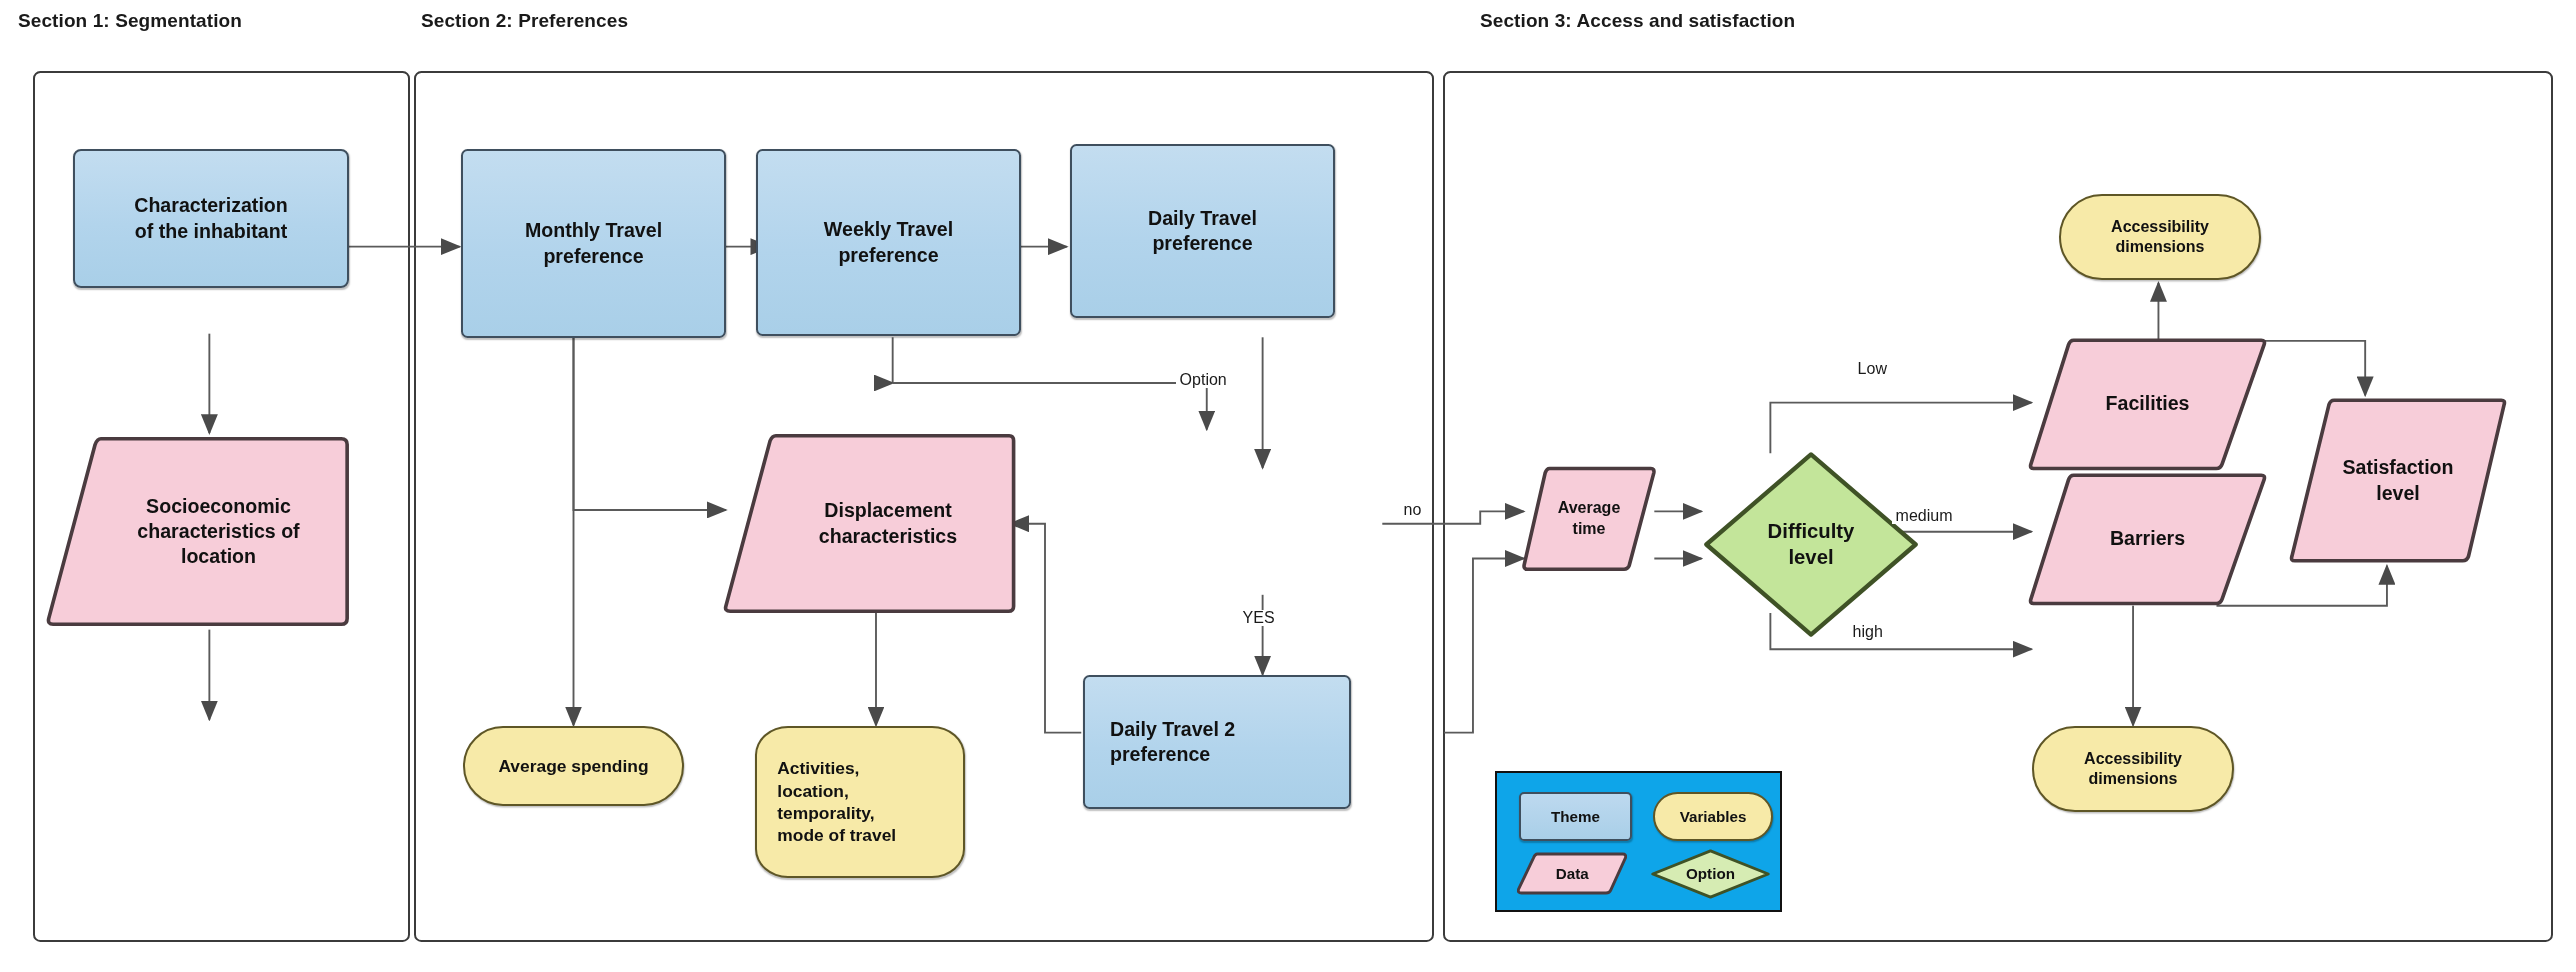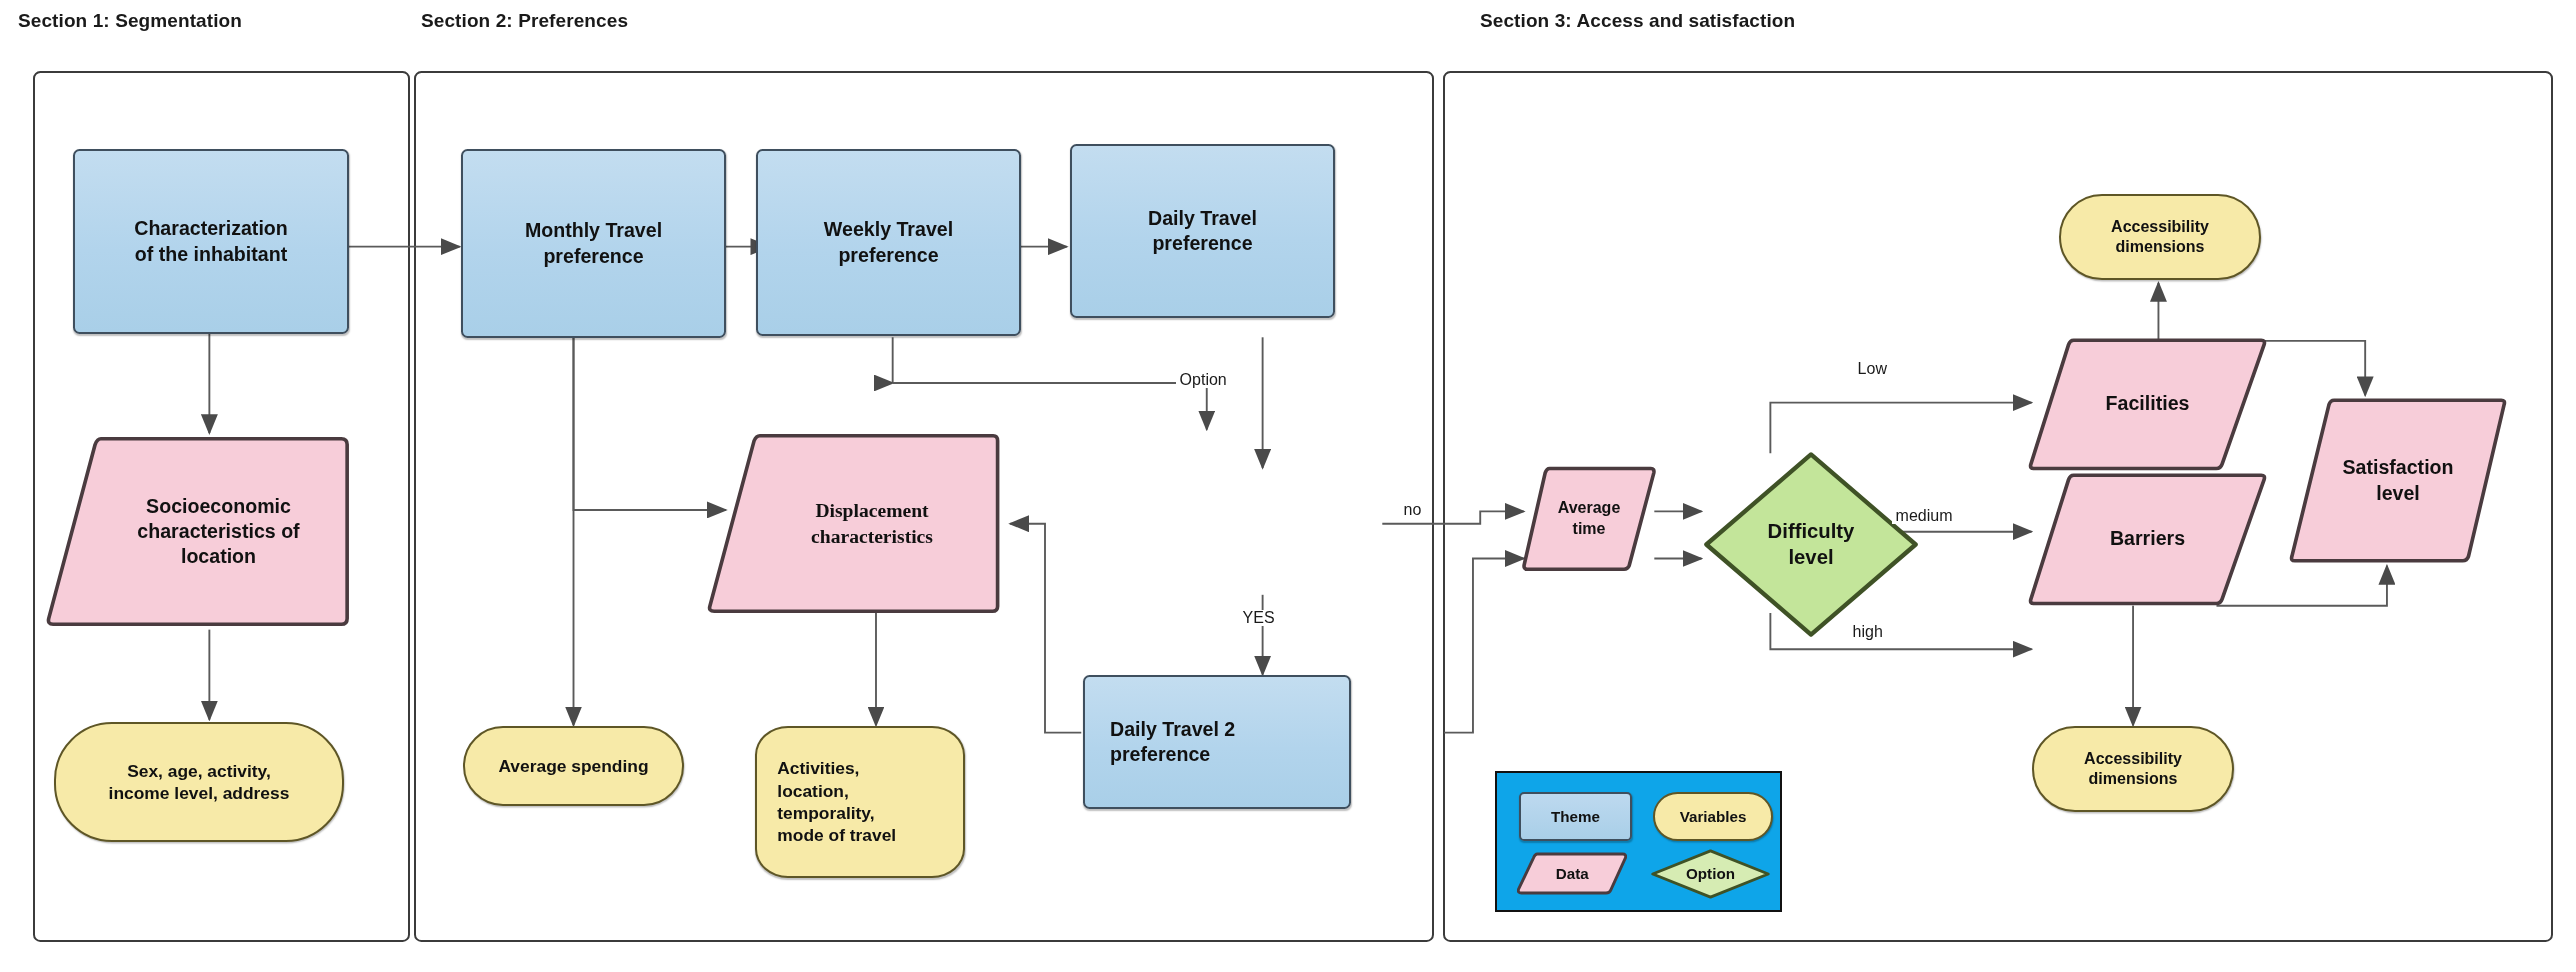--- a/index.html
+++ b/index.html
@@ -141,55 +141,51 @@
       <path d="M2975,470 L2975,390"></path>
 
       <path d="M3095,470 L3260,470 L3260,545"></path>
 
       <path d="M2940,835 L2940,1000"></path>
 
       <path d="M3055,835 L3290,835 L3290,780"></path>
     </g>
   </svg>
 
-  <div class="node theme" style="left:73px;top:149px;width:276px;height:185px;">
+  <div class="node theme" style="left:73px;top:149px;width:276px;height:139px;border-radius:8px;">
     <span class="lbl">Characterization
 of the inhabitant</span>
   </div>
 
   <div class="node data-shape" style="left:44px;top:433px;width:305px;height:197px;">
     <svg width="305" height="197" viewBox="0 0 420 272">
       <path d="M78,8 L410,8 Q418,8 418,16 L418,256 Q418,264 410,264 L12,264 Q4,264 6,256 L70,16 Q73,8 78,8 Z" fill="#f7cdd9" stroke="#4a3b3f" stroke-width="5" stroke-linejoin="round"></path>
     </svg>
     <span class="lbl" style="padding-left:22px;">Socioeconomic
 characteristics of
 location</span>
   </div>
 
-  <div class="node vars" style="left:54px;top:722px;width:290px;height:120px;border-radius:58px;">
-    <span class="lbl">Sex, age, activity,
-income level, address</span>
-  </div>
 
   <div class="node theme" style="left:461px;top:149px;width:265px;height:189px;">
     <span class="lbl">Monthly Travel
 preference</span>
   </div>
 
   <div class="node theme" style="left:756px;top:149px;width:265px;height:187px;">
     <span class="lbl">Weekly Travel
 preference</span>
   </div>
 
   <div class="node theme" style="left:1070px;top:144px;width:265px;height:174px;">
     <span class="lbl">Daily Travel
 preference</span>
   </div>
 
-  <div class="node data-shape" style="left:706px;top:430px;width:294px;height:187px;font-family:Liberation Serif, serif;">
+  <div class="node data-shape" style="left:722px;top:430px;width:294px;height:187px;">
     <svg width="294" height="187" viewBox="0 0 405 258">
       <path d="M74,8 L396,8 Q402,8 402,15 L402,243 Q402,250 395,250 L11,250 Q3,250 5,243 L66,15 Q69,8 74,8 Z" fill="#f7cdd9" stroke="#4a3b3f" stroke-width="5" stroke-linejoin="round"></path>
     </svg>
     <span class="lbl" style="padding-left:19px;">Displacement
 characteristics</span>
   </div>
 
 
   <div class="node theme" style="left:1083px;top:675px;width:268px;height:134px;">
     <span class="lbl left" style="padding-left:25px;">Daily Travel 2

